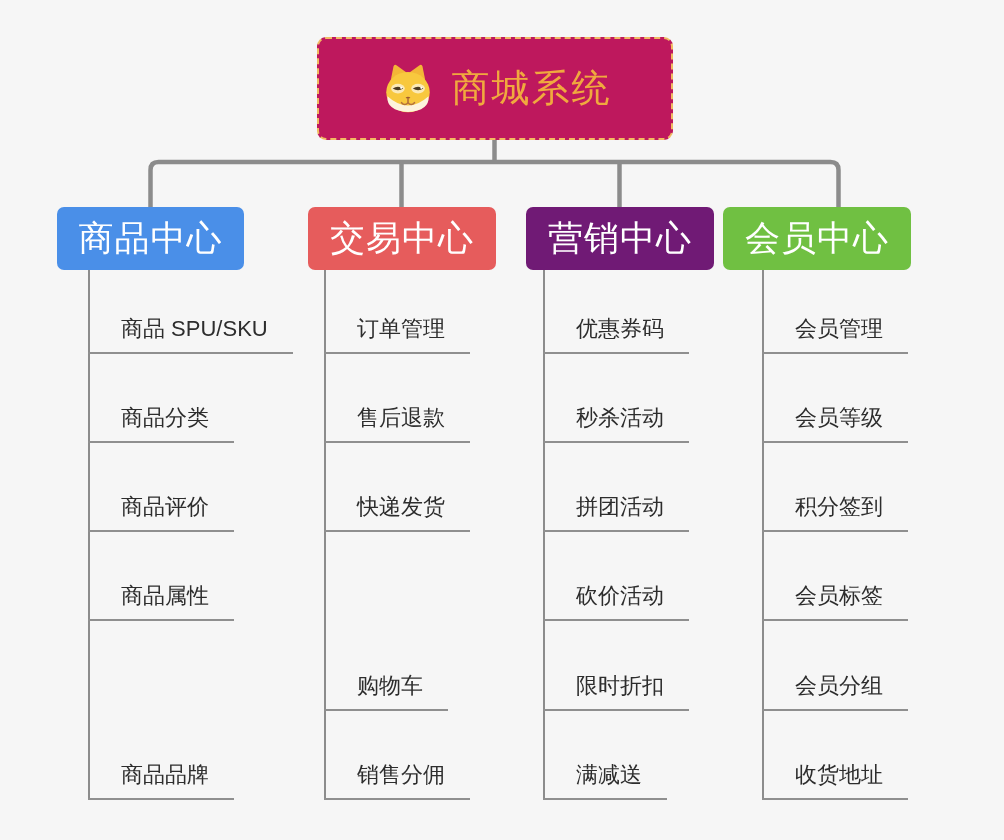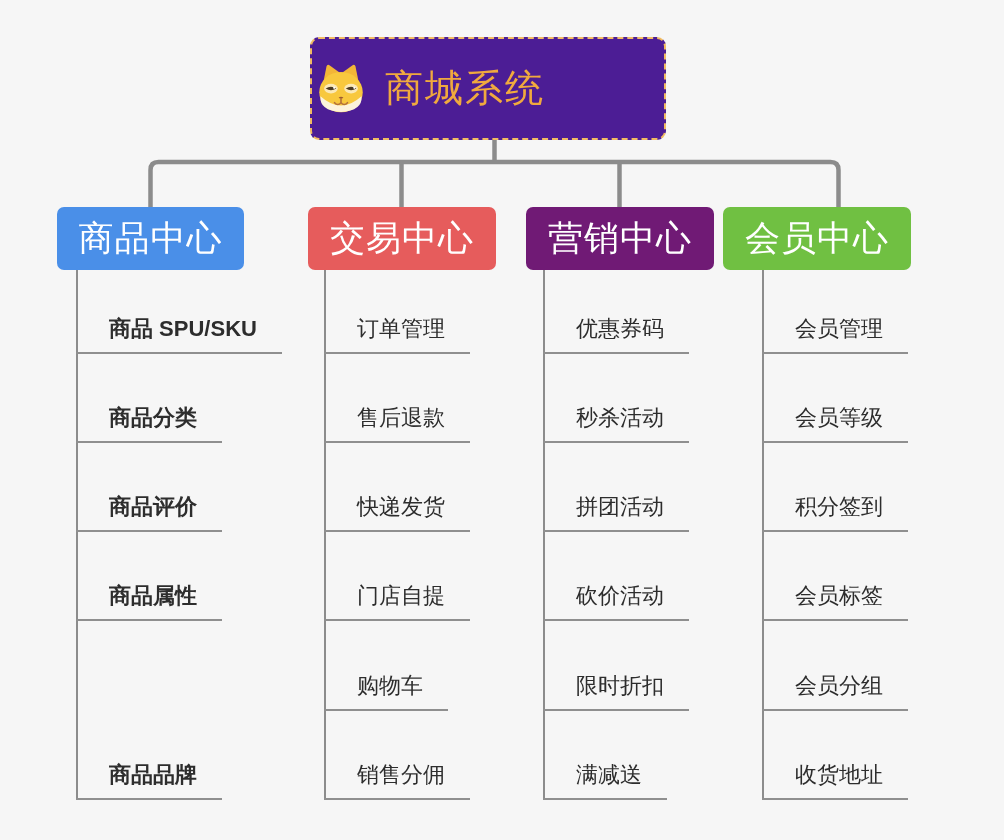--- a/index.html
+++ b/index.html
@@ -7,26 +7,26 @@
     width:1004px;height:840px;
     font-family:"Liberation Sans","DejaVu Sans",sans-serif;
     background:#F6F6F6;
     position:relative;overflow:hidden;
   }
   .canvas{position:absolute;inset:0;width:1004px;height:840px;}
   svg.connectors{position:absolute;left:0;top:0;z-index:1;}
 
   
   .root-node{
-    position:absolute;left:310px;top:37px;width:356px;height:103px;
-    background:#4c1d95;
+    position:absolute;left:317px;top:37px;width:356px;height:103px;
+    background:#be185d;
     border:2px dashed #F1BB62;
     border-radius:9px;
     box-sizing:border-box;
-    display:flex;align-items:center;gap:15px;
+    display:flex;align-items:center;justify-content:center;gap:15px;
     z-index:3;
   }
   .root-title{
     font-size:38px;
     color:#F0A93E;
     letter-spacing:2px;
     white-space:nowrap;
   }
   .shiba{width:58px;height:58px;flex:0 0 auto;}
 
@@ -38,21 +38,21 @@
     display:flex;align-items:center;justify-content:center;
     z-index:3;cursor:default;
   }
   .b0{left:57px;width:187px;background:#4A8FE8;}
   .b1{left:308px;width:188px;background:#E65C5C;}
   .b2{left:526px;width:188px;background:#EDAF3E;}
   .b3{left:723px;width:188px;background:#70C042;}
 
   
   .column{position:absolute;top:270px;width:240px;height:540px;z-index:2;}
-  .c0{left:76px;font-weight:bold;}
+  .c0{left:88px;}
   .c1{left:324px;}
   .c2{left:543px;}
   .c3{left:762px;}
   .spine{position:absolute;left:0;top:0;width:2px;height:530px;background:#8C8C8C;}
   .item{
     position:absolute;left:0;
     white-space:nowrap;
     font-size:22px;color:#2D2D2D;
     line-height:26px;
     padding:0 25px 10px 33px;
@@ -108,21 +108,20 @@
     <div class="item r2">商品评价</div>
     <div class="item r3">商品属性</div>
     <div class="item r5">商品品牌</div>
   </div>
 
   <div class="column c1">
     <div class="spine"></div>
     <div class="item r0">订单管理</div>
     <div class="item r1">售后退款</div>
     <div class="item r2">快递发货</div>
-    <div class="item r3">门店自提</div>
     <div class="item r4">购物车</div>
     <div class="item r5">销售分佣</div>
   </div>
 
   <div class="column c2">
     <div class="spine"></div>
     <div class="item r0">优惠券码</div>
     <div class="item r1">秒杀活动</div>
     <div class="item r2">拼团活动</div>
     <div class="item r3">砍价活动</div>

